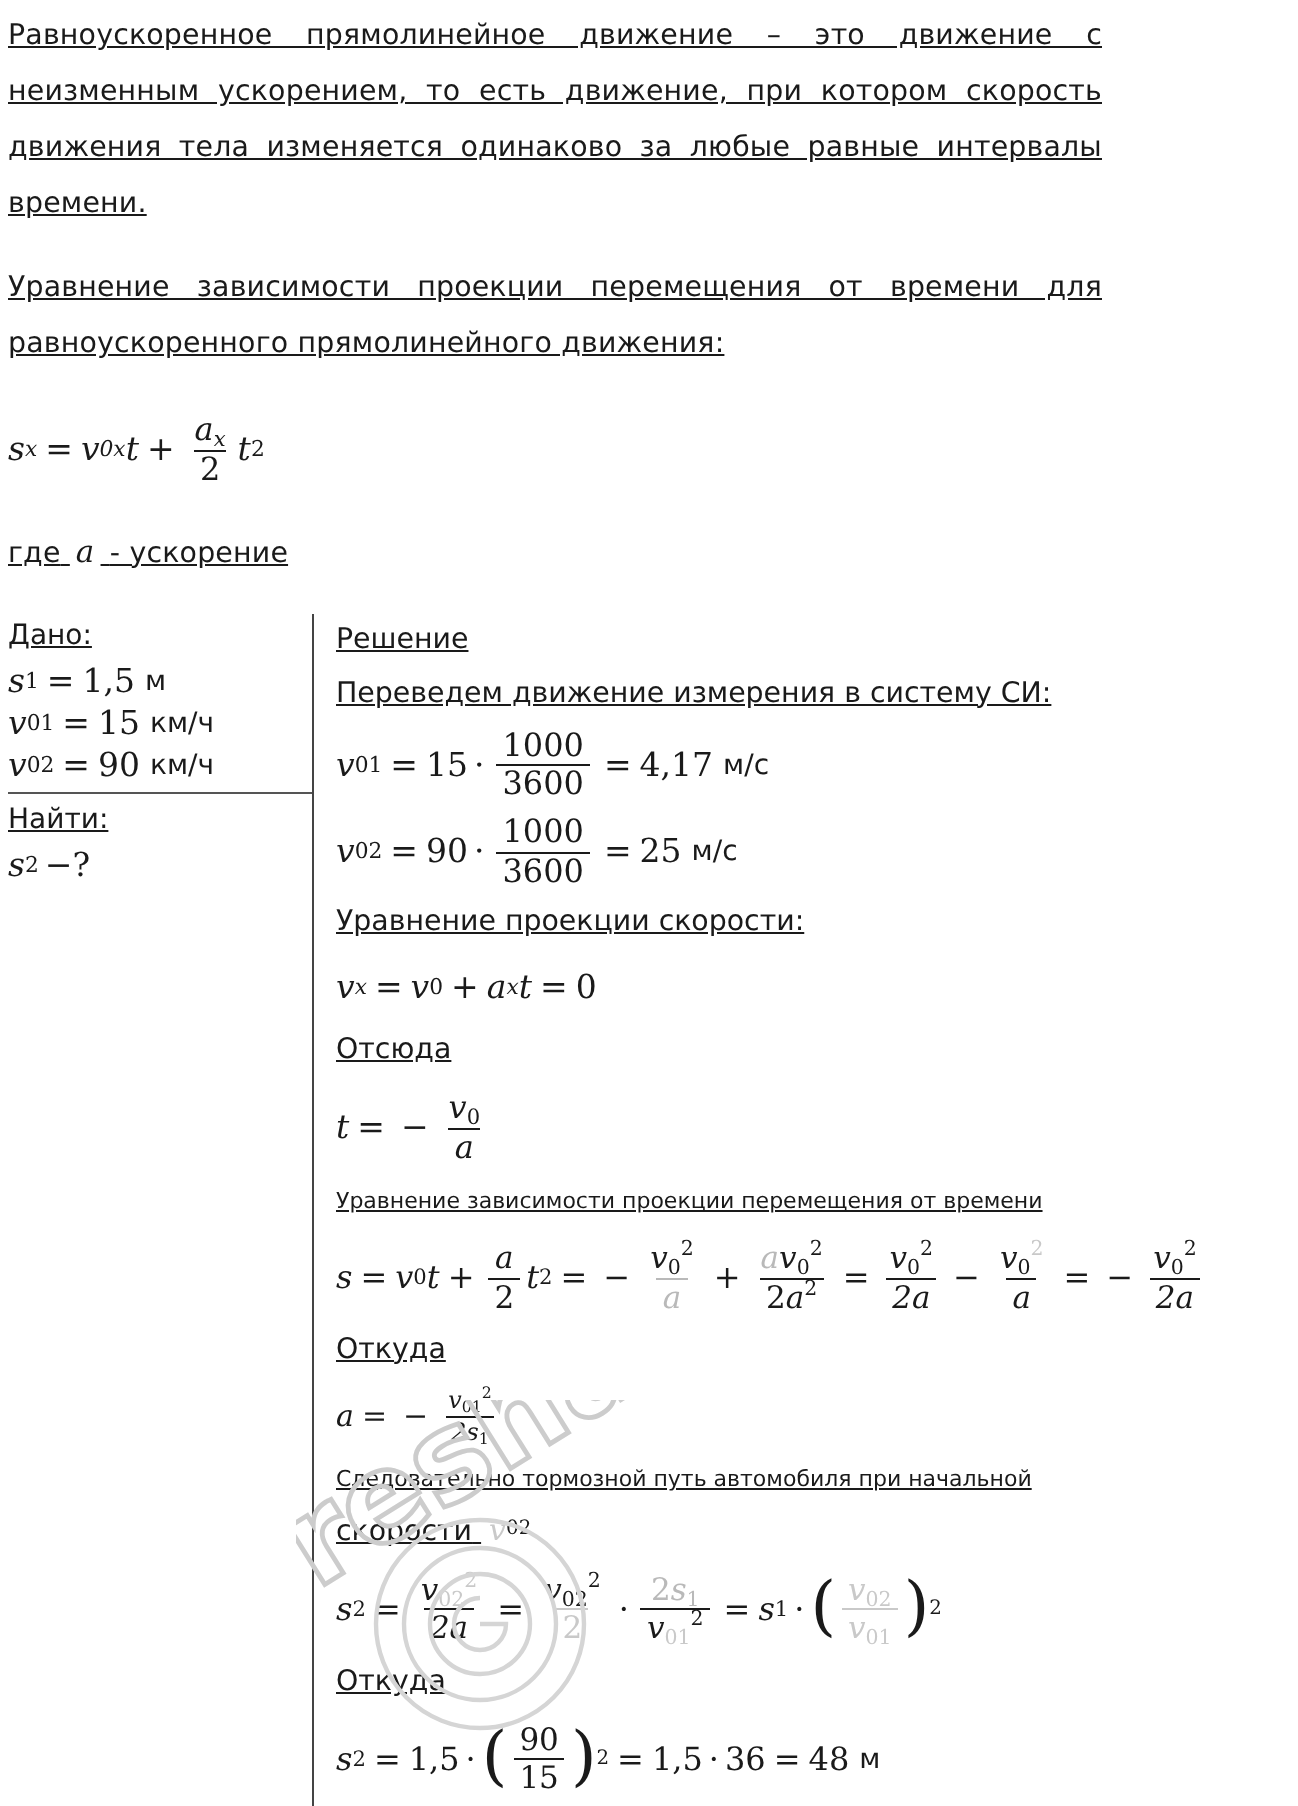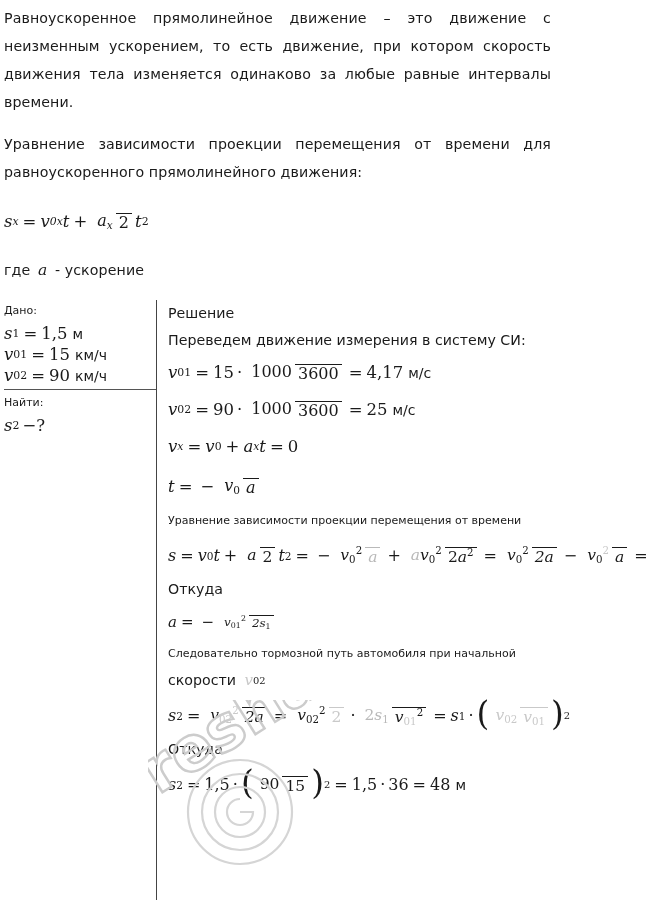--- a/index.html
+++ b/index.html
@@ -15,20 +15,21 @@
     color: #1a1a1a;
     overflow: hidden;
   }
 
   .page {
     position: relative;
     width: 555px;
     height: 903px;
     box-sizing: border-box;
     padding: 4px 4px 0 4px;
+    text-decoration: underline;
   }
 
   
   .para {
     font-size: 14.2px;
     line-height: 28px;
     text-align: justify;
     text-justify: inter-word;
     margin: 0;
     letter-spacing: 0.1px;
@@ -65,21 +66,21 @@
     font-size: 0.66em;
     vertical-align: 0.62em;
     font-style: normal;
     line-height: 0;
   }
   .vsub { font-style: italic; }
 
   
   .frac {
     display: inline-flex;
-    flex-direction: row;
+    flex-direction: column;
     align-items: center;
     vertical-align: middle;
     margin: 0 3px;
     line-height: 1.05;
   }
   .frac > .f-num {
     padding: 0 3px 1px 3px;
     font-size: 0.97em;
   }
   .frac > .f-den {
@@ -120,21 +121,21 @@
   }
   .col-solution {
     flex: 1 1 auto;
     box-sizing: border-box;
     border-left: 1.2px solid #444444;
     padding-left: 11px;
     min-height: 600px;
   }
 
   .given-head {
-    font-size: 11px;
+    font-size: 14px;
     line-height: 22px;
     margin-bottom: 1px;
   }
   .given-line {
     line-height: 21px;
     white-space: nowrap;
   }
   .given-rule {
     border-bottom: 1.2px solid #555555;
     margin: 3px 0 2px 0;
@@ -304,37 +305,39 @@
           <span class="frac">
             <span class="f-num num">1000</span>
             <span class="f-den num">3600</span>
           </span>
           <span class="op">=</span>
           <span class="num">25</span>
           <span class="unit">м/с</span>
         </span>
       </div>
 
+      <div class="sol-line">Уравнение проекции скорости:</div>
 
       <div class="eq-line">
         <span class="math">
           <span>v</span>
             <sub class="vsub">x</sub>
           <span class="op">=</span>
           <span>v</span>
             <sub>0</sub>
           <span class="op">+</span>
           <span>a</span>
             <sub class="vsub">x</sub>
             <span>t</span>
           <span class="op">=</span>
           <span class="num">0</span>
         </span>
       </div>
 
+      <div class="sol-line">Отсюда</div>
 
       <div class="eq-line eq-tall">
         <span class="math">
           <span>t</span>
           <span class="op">=</span>
           <span class="op">−</span>
           <span class="frac">
             <span class="f-num"><span>v</span><sub>0</sub></span>
             <span class="f-den">a</span>
           </span>

